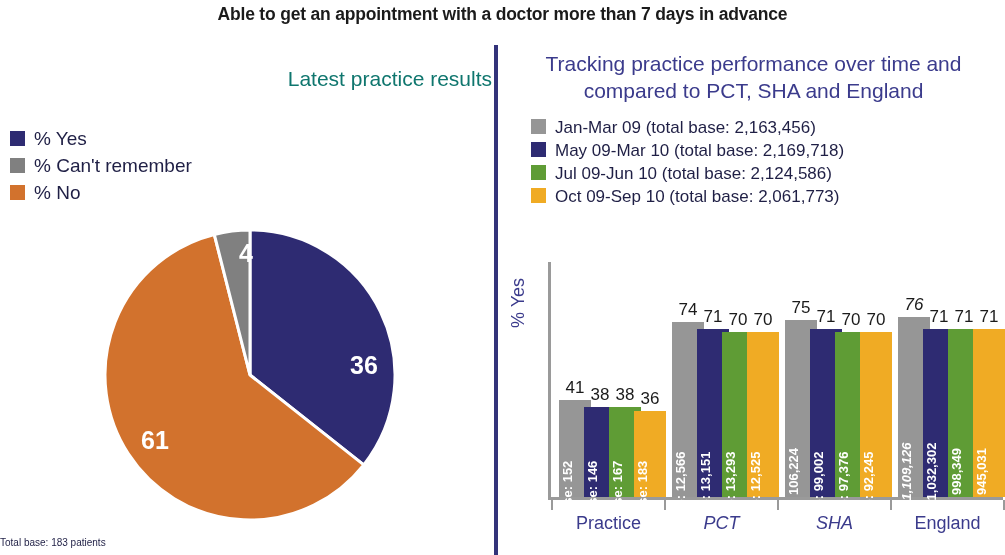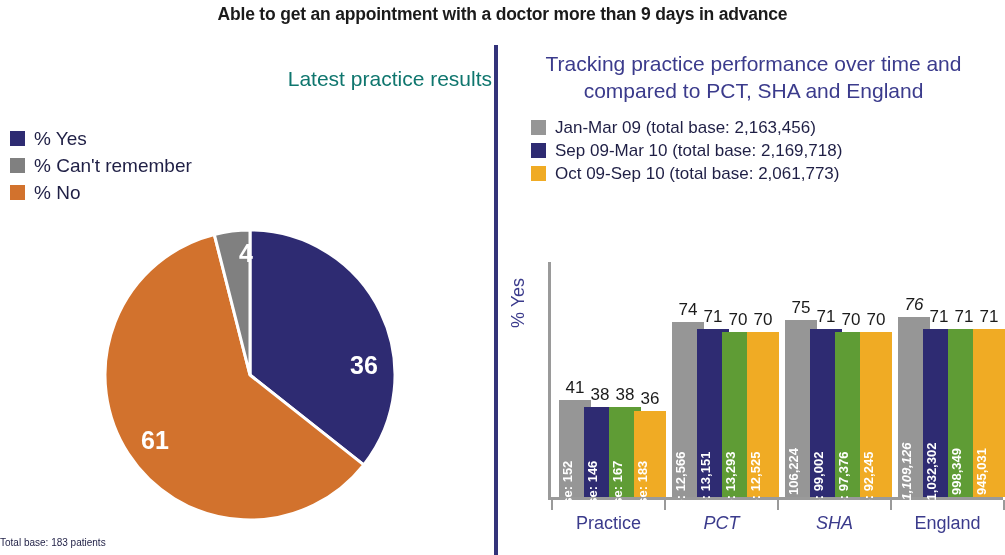--- a/index.html
+++ b/index.html
@@ -50,21 +50,21 @@
   }
 
   
   .right-panel{position:absolute;left:498px;top:45px;width:507px;height:510px;padding-left:24px;}
   .right-title{
     position:absolute;top:6px;left:8px;width:495px;text-align:center;
     font-size:21px;color:#3b3b8c;line-height:1.28;
   }
 
   .series-legend{position:absolute;left:33px;top:74px;}
-  .series-row{display:flex;align-items:center;margin-bottom:6px;}
+  .series-row{display:flex;margin-bottom:6px;}
   .series-swatch{width:15px;height:15px;margin-right:9px;flex:none;}
   .series-text{font-size:17px;color:#1f1f45;line-height:1;white-space:nowrap;}
 
   
   .chart{position:absolute;left:8px;top:205px;width:499px;height:305px;}
   .ylabel{
     position:absolute;left:2px;top:78px;
     font-size:18px;color:#3b3b8c;
     transform:rotate(-90deg);transform-origin:left top;
     white-space:nowrap;
@@ -93,21 +93,21 @@
   .cat-label{
     position:absolute;top:263px;font-size:18px;color:#3b3b8c;
     text-align:center;white-space:nowrap;
   }
 </style>
 </head>
 <body>
 
 <div class="page">
 
-  <div class="main-title">Able to get an appointment with a doctor more than 9 days in advance</div>
+  <div class="main-title">Able to get an appointment with a doctor more than 7 days in advance</div>
 
   <div class="divider"></div>
 
   <div class="left-panel">
 
     <div class="left-title">Latest practice results</div>
 
     <div class="pie-legend">
       <div class="legend-row">
         <span class="legend-swatch" style="background: rgb(46, 43, 114);"></span>
@@ -143,21 +143,25 @@
 
     <div class="right-title">Tracking practice performance over time and compared to PCT, SHA and England</div>
 
     <div class="series-legend">
       <div class="series-row">
         <span class="series-swatch" style="background: rgb(150, 150, 150);"></span>
         <span class="series-text">Jan-Mar 09 (total base: 2,163,456)</span>
       </div>
       <div class="series-row">
         <span class="series-swatch" style="background: rgb(46, 43, 114);"></span>
-        <span class="series-text">Sep 09-Mar 10 (total base: 2,169,718)</span>
+        <span class="series-text">May 09-Mar 10 (total base: 2,169,718)</span>
+      </div>
+      <div class="series-row">
+        <span class="series-swatch" style="background: rgb(95, 156, 53);"></span>
+        <span class="series-text">Jul 09-Jun 10 (total base: 2,124,586)</span>
       </div>
       <div class="series-row">
         <span class="series-swatch" style="background: rgb(240, 171, 36);"></span>
         <span class="series-text">Oct 09-Sep 10 (total base: 2,061,773)</span>
       </div>
     </div>
 
     <div class="chart">
       <div class="ylabel">% Yes</div>
       <div class="yaxis"></div>

